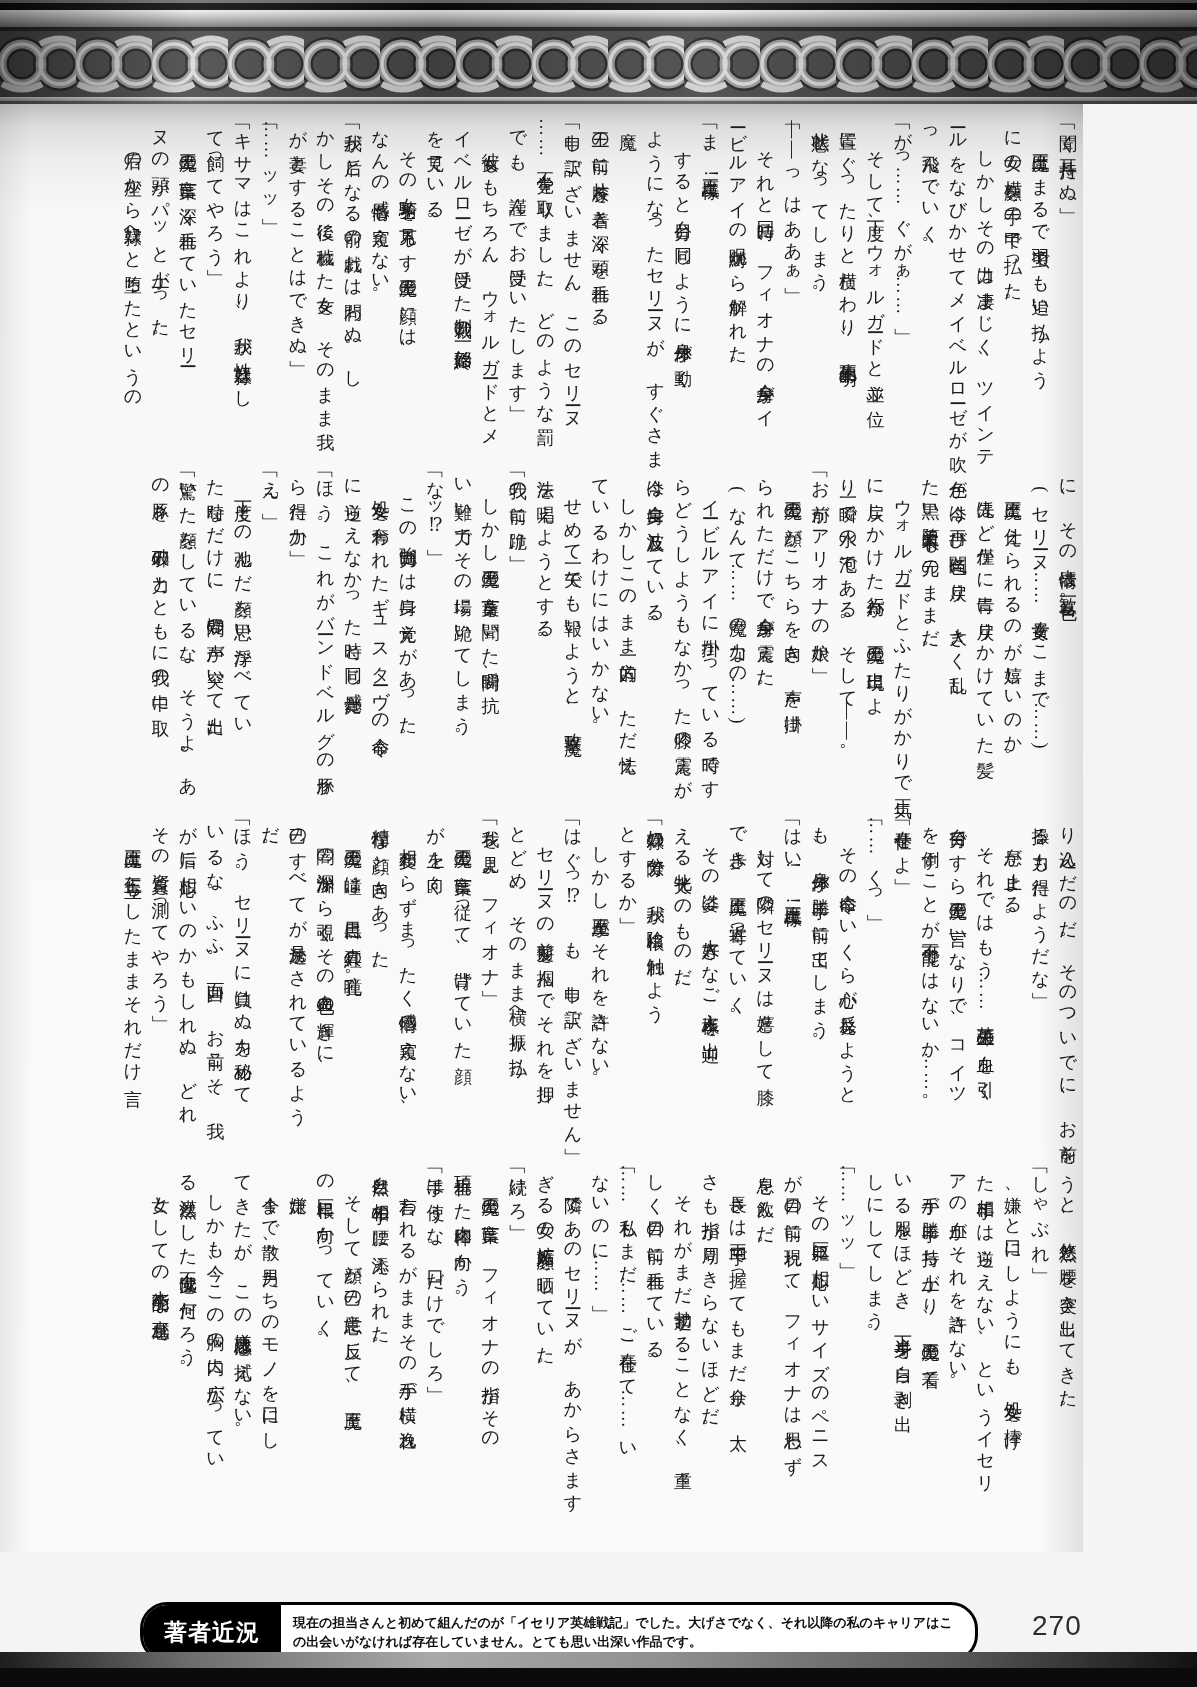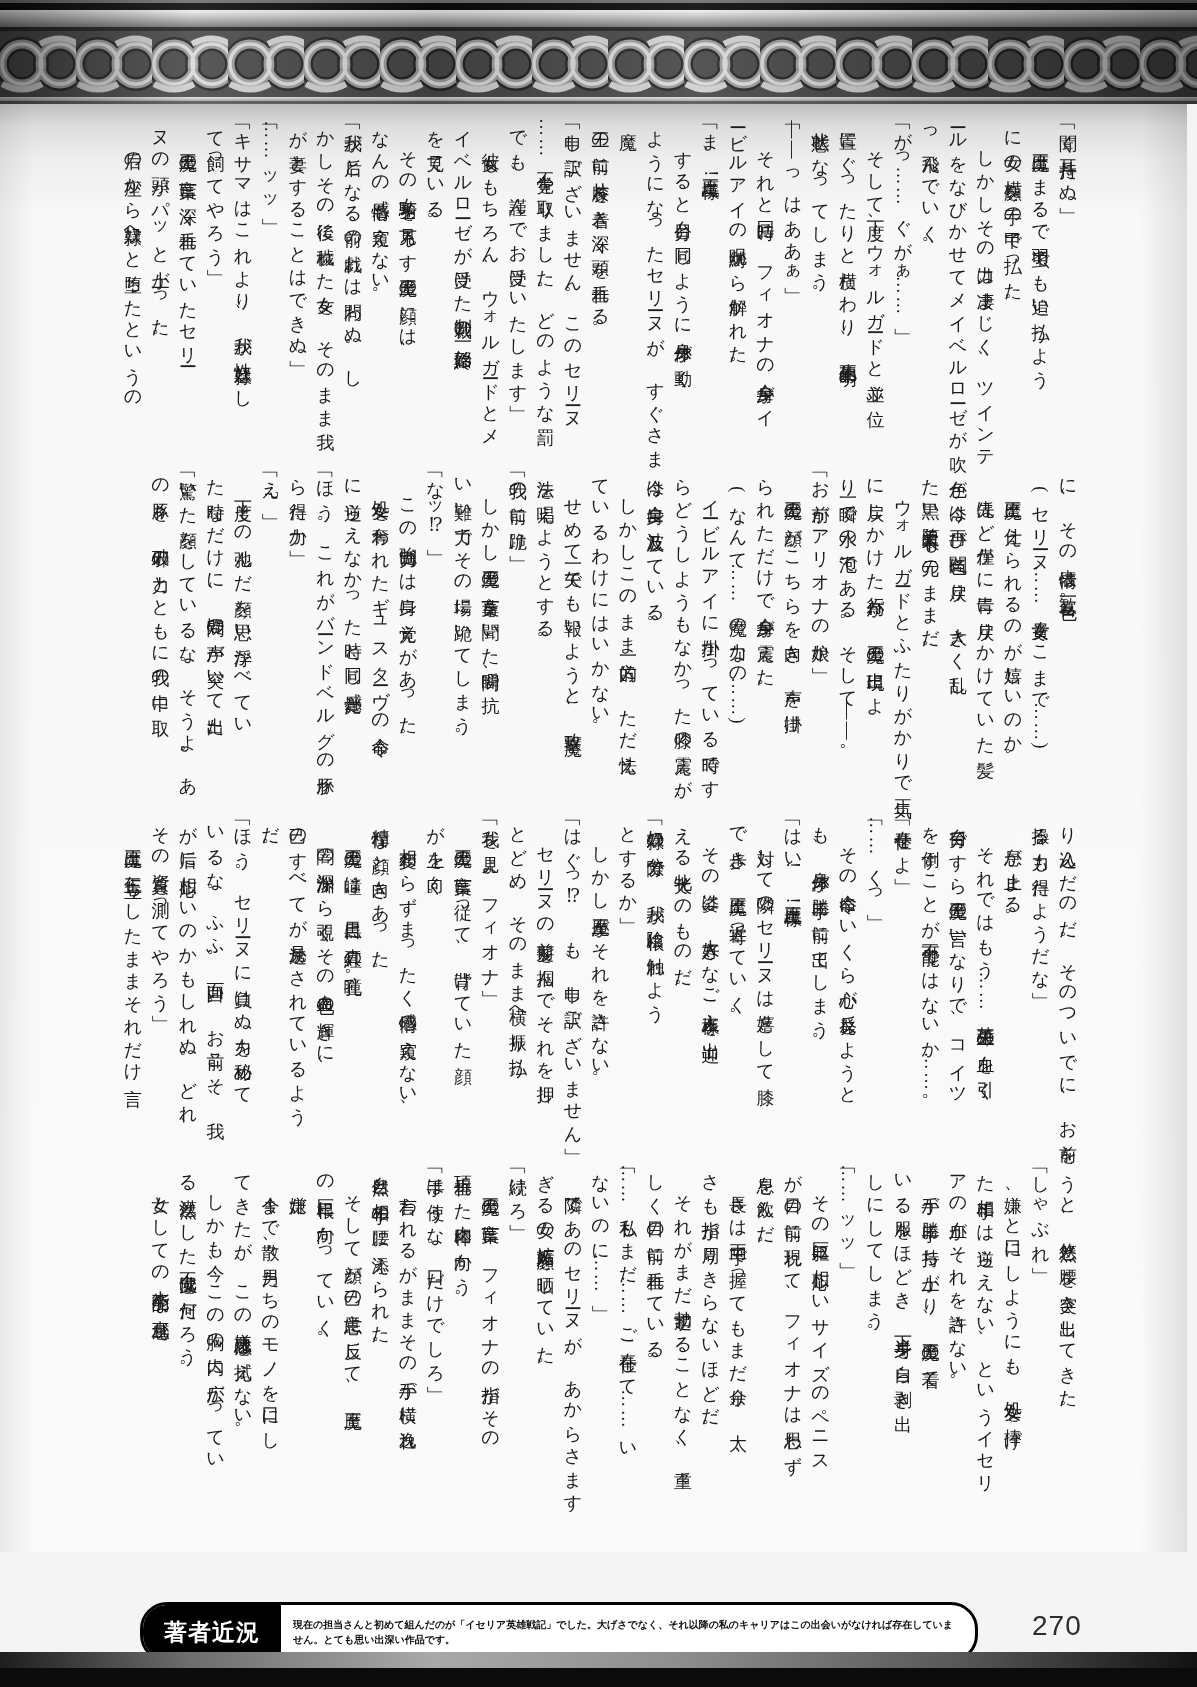--- a/index.html
+++ b/index.html
@@ -16,21 +16,21 @@
              background:linear-gradient(180deg,#f1f1f1 0%,#bdbdbd 45%,#777 100%);}
   .frame .s4{position:absolute;left:0;top:27px;width:100%;height:4px;background:#242424;}
   .frame .knot{position:absolute;left:0;top:31px;width:100%;height:66px;}
   .frame .s5{position:absolute;left:0;top:97px;width:100%;height:4px;
              background:linear-gradient(180deg,#e2e2e2,#a2a2a2);}
   .frame .s6{position:absolute;left:0;top:101px;width:100%;height:3px;background:#585858;}
   .frame .sheen{position:absolute;left:0;top:0;width:100%;height:104px;pointer-events:none;
              background:linear-gradient(90deg,rgba(0,0,0,.40) 0%,rgba(255,255,255,.10) 16%,
              rgba(0,0,0,.12) 36%,rgba(255,255,255,.08) 58%,rgba(0,0,0,.18) 80%,rgba(0,0,0,.42) 100%);}
   
-  .page{position:absolute;left:0;top:104px;width:1187px;height:1448px;
+  .page{position:absolute;left:0;top:104px;width:1083px;height:1448px;
         background:linear-gradient(180deg,#bfbfbf 0px,#dddddd 22px,#eeeeee 55px,#f8f8f8 110px,#fafafa 100%);}
   .page .vignette{position:absolute;inset:0;pointer-events:none;
         background:linear-gradient(90deg,rgba(0,0,0,.07) 0%,rgba(0,0,0,0) 3%,rgba(0,0,0,0) 96%,rgba(0,0,0,.10) 100%);}
   
   .band{
     position:absolute;left:133px;width:948px;height:345px;
     writing-mode:vertical-rl;text-orientation:mixed;
     font-size:18px;letter-spacing:2.3px;line-height:27.5px;
     color:#1b1b1b;overflow:visible;
   }
@@ -46,21 +46,21 @@
     display:flex;align-items:stretch;overflow:hidden;
     font-family:"Liberation Sans","DejaVu Sans",sans-serif;
   }
   .author-label{
     background:#000;color:#fff;font-weight:bold;font-size:23px;
     display:flex;align-items:center;justify-content:center;
     width:138px;flex:0 0 138px;letter-spacing:1px;
   }
   .author-text{
     flex:1;display:flex;align-items:center;
-    padding:4px 14px 4px 12px;font-size:10px;font-weight:600;
+    padding:4px 14px 4px 12px;font-size:13px;font-weight:600;
     line-height:1.5;color:#0e0e0e;
   }
   .page-number{
     position:absolute;left:1032px;top:1506px;
     font-family:"Liberation Sans","DejaVu Sans",sans-serif;
     font-size:28px;color:#2c2c2c;letter-spacing:1px;
   }
   
   .bar-grad{position:absolute;left:0;top:1652px;width:1197px;height:16px;
     background:linear-gradient(90deg,#1e1e1e 0%,#6e6e6e 16%,#a9a9a9 36%,#8f8f8f 56%,#585858 80%,#121212 100%);}

